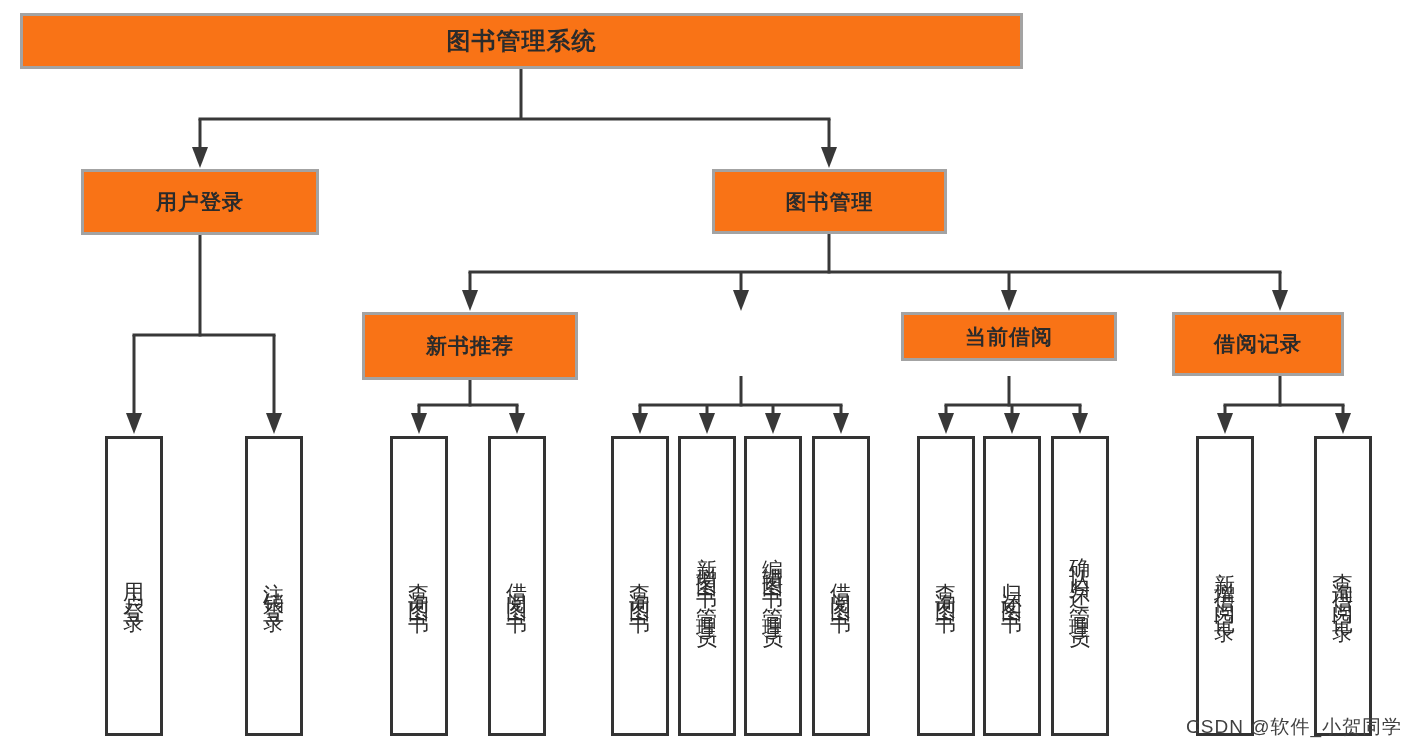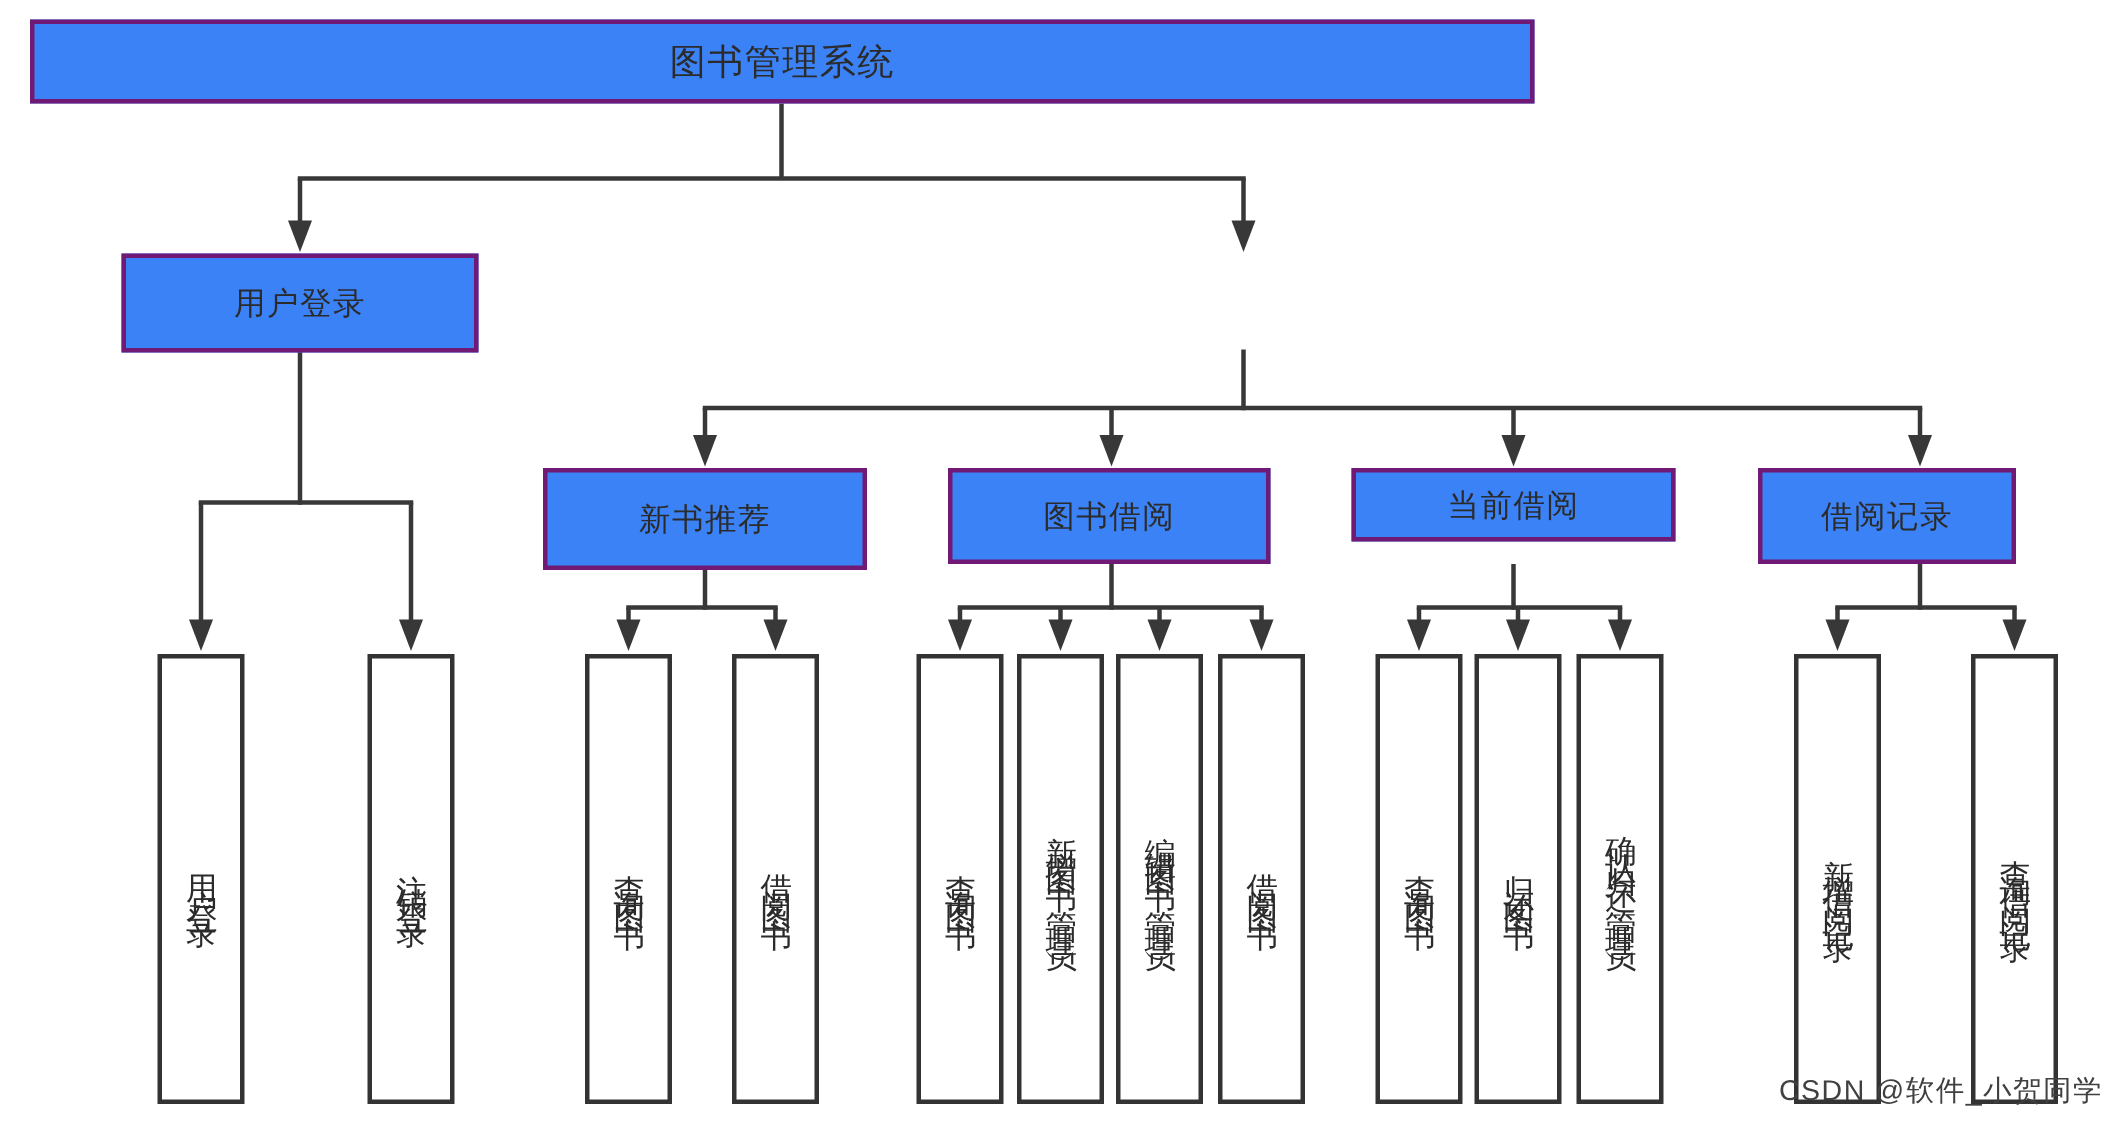--- a/index.html
+++ b/index.html
@@ -14,28 +14,29 @@
   }
   #wires {
     position: absolute;
     left: 0; top: 0;
     width: 1405px; height: 747px;
     pointer-events: none;
   }
   .hbox {
     position: absolute;
     box-sizing: border-box;
-    border: 3px solid #701a75;
-    background: #3b82f6;
+    border: 3px solid #a3a3a3;
+    background: #f97316;
     display: flex;
     align-items: center;
     justify-content: center;
     font-size: 21px;
     letter-spacing: 1px;
     white-space: nowrap;
+    font-weight: bold;
   }
   .hbox.root { font-size: 24px; }
   .vbox {
     position: absolute;
     box-sizing: border-box;
     border: 3px solid #333333;
     background: #ffffff;
     width: 58px;
     height: 300px;
     top: 436px;
@@ -140,23 +141,23 @@
       <line class="wire" x1="1225" y1="405" x2="1225" y2="416"></line>
       <polygon class="arrowhead" points="1217,413 1233,413 1225,434"></polygon>
       <line class="wire" x1="1343" y1="405" x2="1343" y2="416"></line>
       <polygon class="arrowhead" points="1335,413 1351,413 1343,434"></polygon>
     </g>
   </svg>
 
   <div class="hbox root" style="left:20px; top:13px; width:1003px; height:56px;">图书管理系统</div>
 
   <div class="hbox" style="left:81px; top:169px; width:238px; height:66px;">用户登录</div>
+  <div class="hbox" style="left:712px; top:169px; width:235px; height:65px;">图书管理</div>
 
   <div class="hbox" style="left:362px; top:312px; width:216px; height:68px;">新书推荐</div>
-  <div class="hbox" style="left:632px; top:312px; width:215px; height:64px;">图书借阅</div>
   <div class="hbox" style="left:901px; top:312px; width:216px; height:49px;">当前借阅</div>
   <div class="hbox" style="left:1172px; top:312px; width:172px; height:64px;">借阅记录</div>
 
   <div class="vbox" style="left:105px;">
     <span>用户登录</span>
   </div>
   <div class="vbox" style="left:245px;">
     <span>注销登录</span>
   </div>
 

